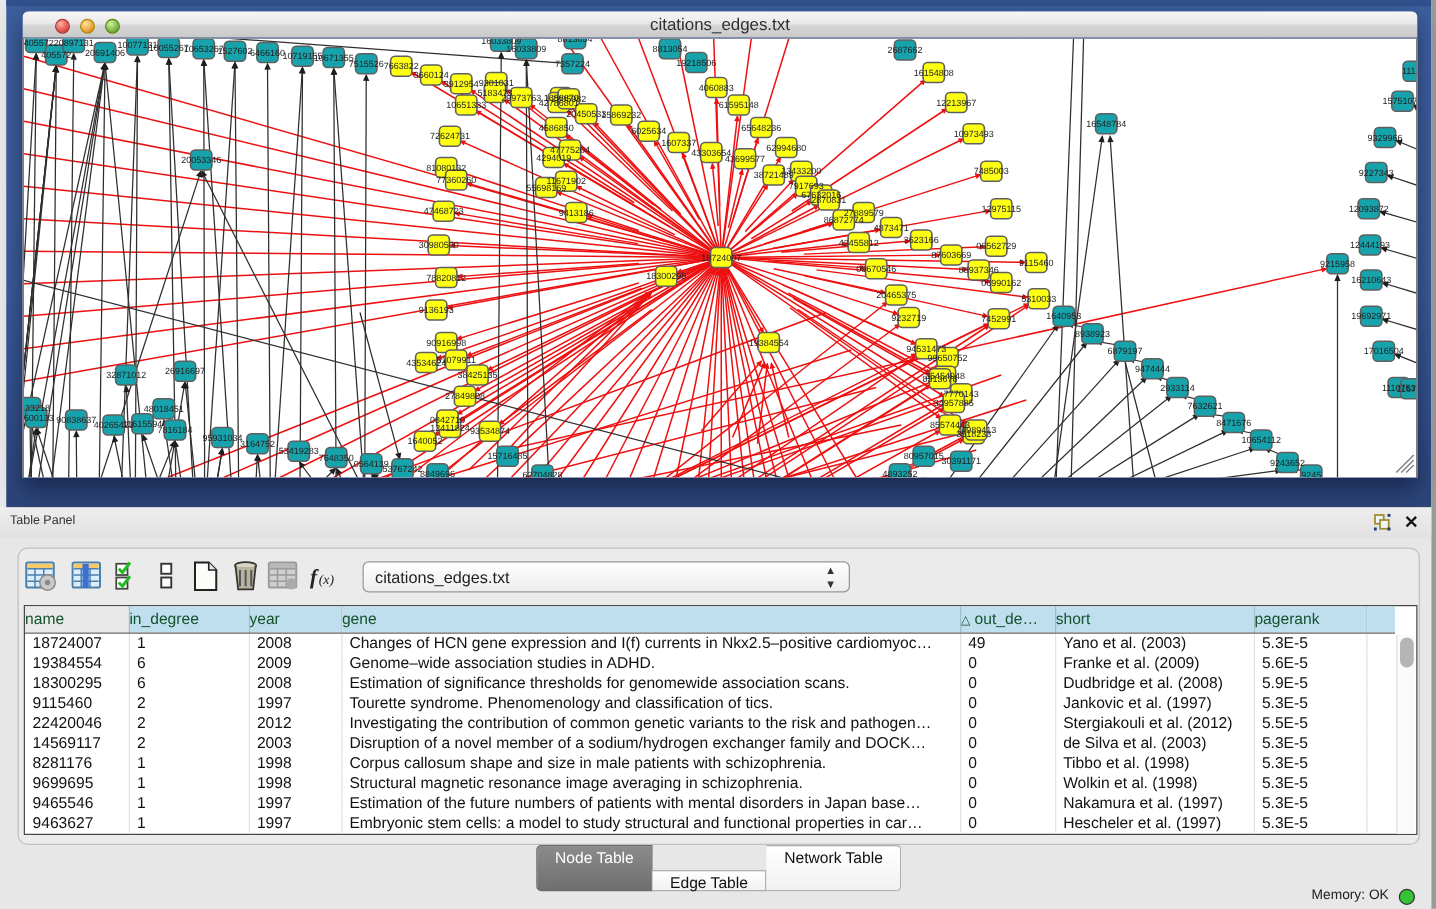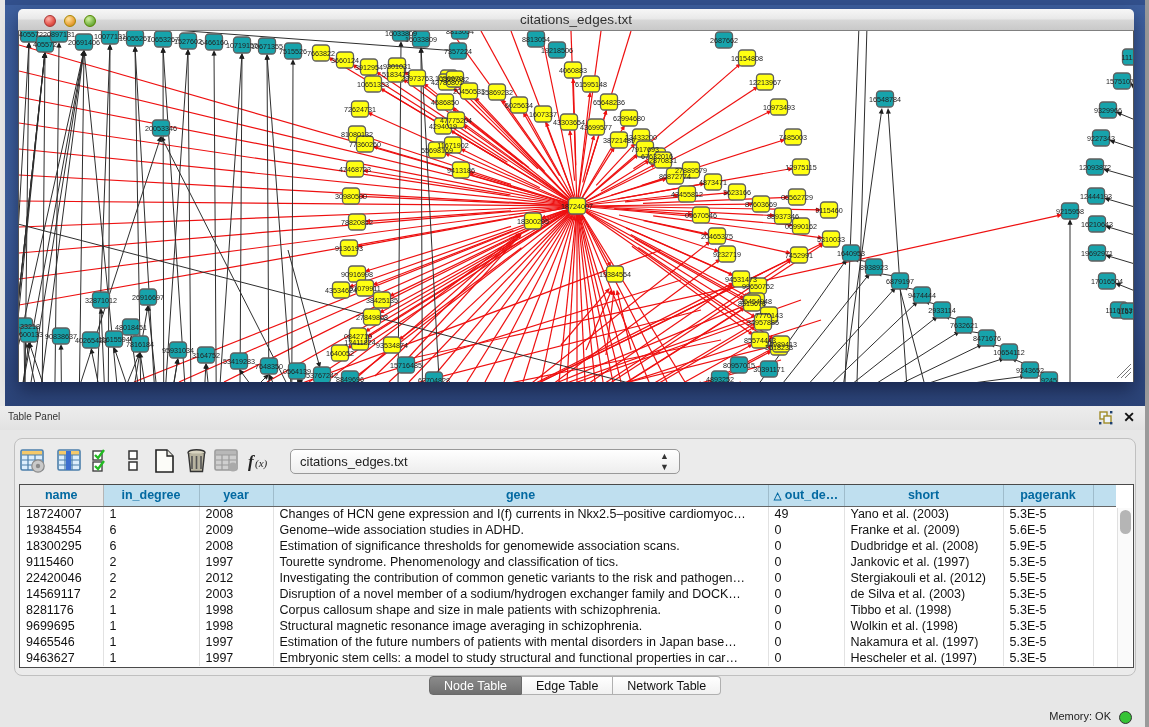--- a/index.html
+++ b/index.html
@@ -26,34 +26,34 @@
 #panelbox { position:absolute; left:14px; top:32px; width:1122px; height:238px;
   background:#ebebeb; border:1px solid #c0c0c0; border-radius:8px; }
 .tbicon { position:absolute; top:42px; }
 #dropdown { position:absolute; left:290px; top:43px; width:390px; height:25px;
   background:linear-gradient(#ffffff,#ededed); border:1px solid #999; border-radius:5px;
   font-size:13px; color:#222; line-height:24px; padding-left:9px; }
 #dd-arrows { position:absolute; right:10px; top:1px; font-size:9px; color:#333; line-height:11px; text-align:center; }
 #tblwrap { position:absolute; left:19px; top:78px; width:1115px; height:184px;
   border:1px solid #4a4a4a; background:#fff; overflow:hidden; }
 table { border-collapse:collapse; table-layout:fixed; width:1096px; font-size:12.5px; color:#111; }
-th { height:21px; background:#bfdfef; font-weight:bold; font-size:12.5px; color:#0369a1;
-  border-right:1px solid #9fbccb; border-bottom:1px solid #666; text-align:center; padding:0; overflow:hidden; white-space:nowrap; }
+th { height:21px; background:#bfdfef; font-weight:normal; font-size:12.5px; color:#14532d;
+  border-right:1px solid #9fbccb; border-bottom:1px solid #666; text-align:left; padding:0; overflow:hidden; white-space:nowrap; }
 th.h0 { background:#e9e9e9; border-right:1px solid #b5b5b5; }
 td { height:16px; padding:0 0 0 6px; overflow:hidden; white-space:nowrap; border-right:1px solid #e2e2e2; }
 td.c7, th.h7 { border-right:none; }
 #scrollbar { position:absolute; right:1px; top:23px; width:15px; height:160px; background:#fafafa; border-left:1px solid #e0e0e0; }
 #thumb { position:absolute; left:2px; top:2px; width:11px; height:24px; background:#b5b5b5; border-radius:6px; }
-#tabs { position:absolute; left:429px; top:270px; height:19px; display:flex;
+#tabs { position:absolute; left:429px; top:270px; height:37px; display:flex;
   font-size:12.5px; }
 .tab { padding:0 14px; line-height:18px; background:linear-gradient(#ffffff,#f1f1f1); border:1px solid #b0b0b0; color:#111; }
 .tab.sel { background:linear-gradient(#8b8b8b,#6f6f6f); color:#fff; border-color:#6a6a6a; }
 .tab.first { border-radius:4px 0 0 4px; }
 .tab.last { border-radius:0 4px 4px 0; border-left:none; }
-.tab.mid { border-left:none; }
+.tab.mid { border-left:none;margin-top:20px; }
 #memory { position:absolute; right:34px; bottom:5px; font-size:11px; color:#222; }
 #memdot { position:absolute; right:13px; bottom:3px; width:13px; height:13px; border-radius:50%;
   background:#35c335; border:1.5px solid #333; }
 svg text { }
 </style></head>
 <body>
 <div id="desktop"></div>
 <div id="rightstrip"></div>
 <div id="win">
   <div id="titlebar">

